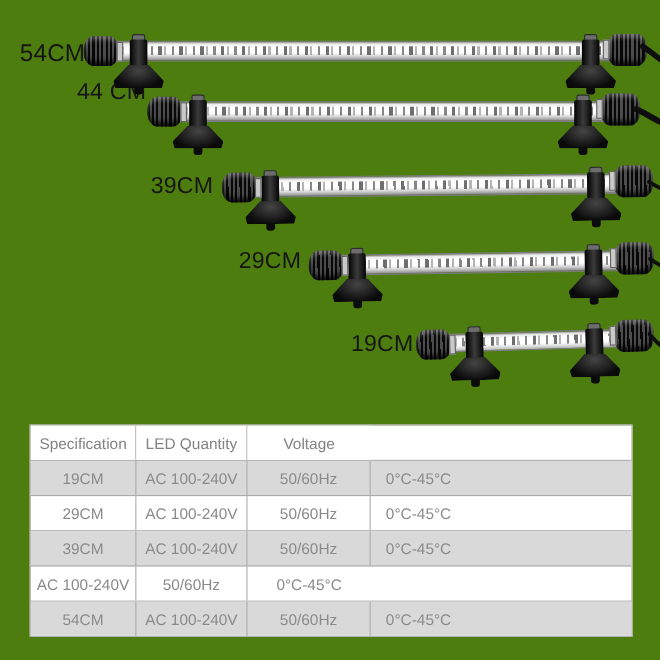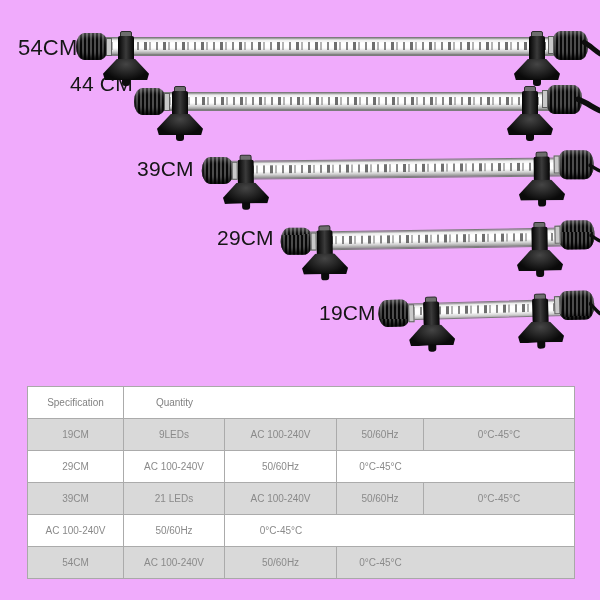--- a/index.html
+++ b/index.html
@@ -1,17 +1,17 @@
 <!DOCTYPE html>
 <html><head>
 <meta charset="utf-8">
 <style>
   html,body{margin:0;padding:0;background:#fff;}
   .stage{
-    position:relative;width:600px;height:600px;background:#f0abfc;
+    position:relative;width:600px;height:600px;background:#4d7c0f;
     overflow:hidden;font-family:"Liberation Sans",sans-serif;
   }
 
   
   .bar-label{
     position:absolute;color:#161616;font-size:21px;letter-spacing:.2px;
     white-space:pre;line-height:1.1;
   }
   .l1{left:18px;top:36px;font-size:22px;}
   .l2{left:70px;top:72px;}
@@ -102,21 +102,21 @@
     border:1px solid #a9a9a9;box-sizing:border-box;background:#fff;
   }
   .tr{
     display:grid;grid-template-columns:96px 101px 112px 87px auto;
     height:31px;border-bottom:1px solid #ababab;
   }
   .tr:last-child{border-bottom:none;}
   .tr.odd{background:#d9d9d9;}
   .td{
     display:flex;align-items:center;justify-content:center;
-    border-right:1px solid #ababab;color:#8a8a8a;font-size:10px;
+    border-right:1px solid #ababab;color:#8a8a8a;font-size:14px;
     white-space:nowrap;overflow:hidden;
   }
   .td:last-child{border-right:none;}
   .thead .td{color:#828282;background:#ffffff;}
 </style>
 </head>
 <body>
 
 <div class="stage">
 
@@ -237,38 +237,37 @@
     <div class="cap capL"></div>
     <div class="cap capR"></div>
     <svg class="cable" viewBox="0 0 24 22" preserveAspectRatio="none">
         <path d="M0 4 C8 8 14 14 24 19"></path>
       </svg>
   </div>
 
   <div class="spec-table">
     <div class="tr thead">
       <div class="td">Specification</div>
-      <div class="td">Quantity</div>
+      <div class="td">LED Quantity</div>
+      <div class="td">Voltage</div>
     </div>
     <div class="tr odd">
       <div class="td">19CM</div>
-      <div class="td">9LEDs</div>
       <div class="td">AC 100-240V</div>
       <div class="td">50/60Hz</div>
       <div class="td">0°C-45°C</div>
     </div>
     <div class="tr">
       <div class="td">29CM</div>
       <div class="td">AC 100-240V</div>
       <div class="td">50/60Hz</div>
       <div class="td">0°C-45°C</div>
     </div>
     <div class="tr odd">
       <div class="td">39CM</div>
-      <div class="td">21 LEDs</div>
       <div class="td">AC 100-240V</div>
       <div class="td">50/60Hz</div>
       <div class="td">0°C-45°C</div>
     </div>
     <div class="tr">
       <div class="td">AC 100-240V</div>
       <div class="td">50/60Hz</div>
       <div class="td">0°C-45°C</div>
     </div>
     <div class="tr odd">

